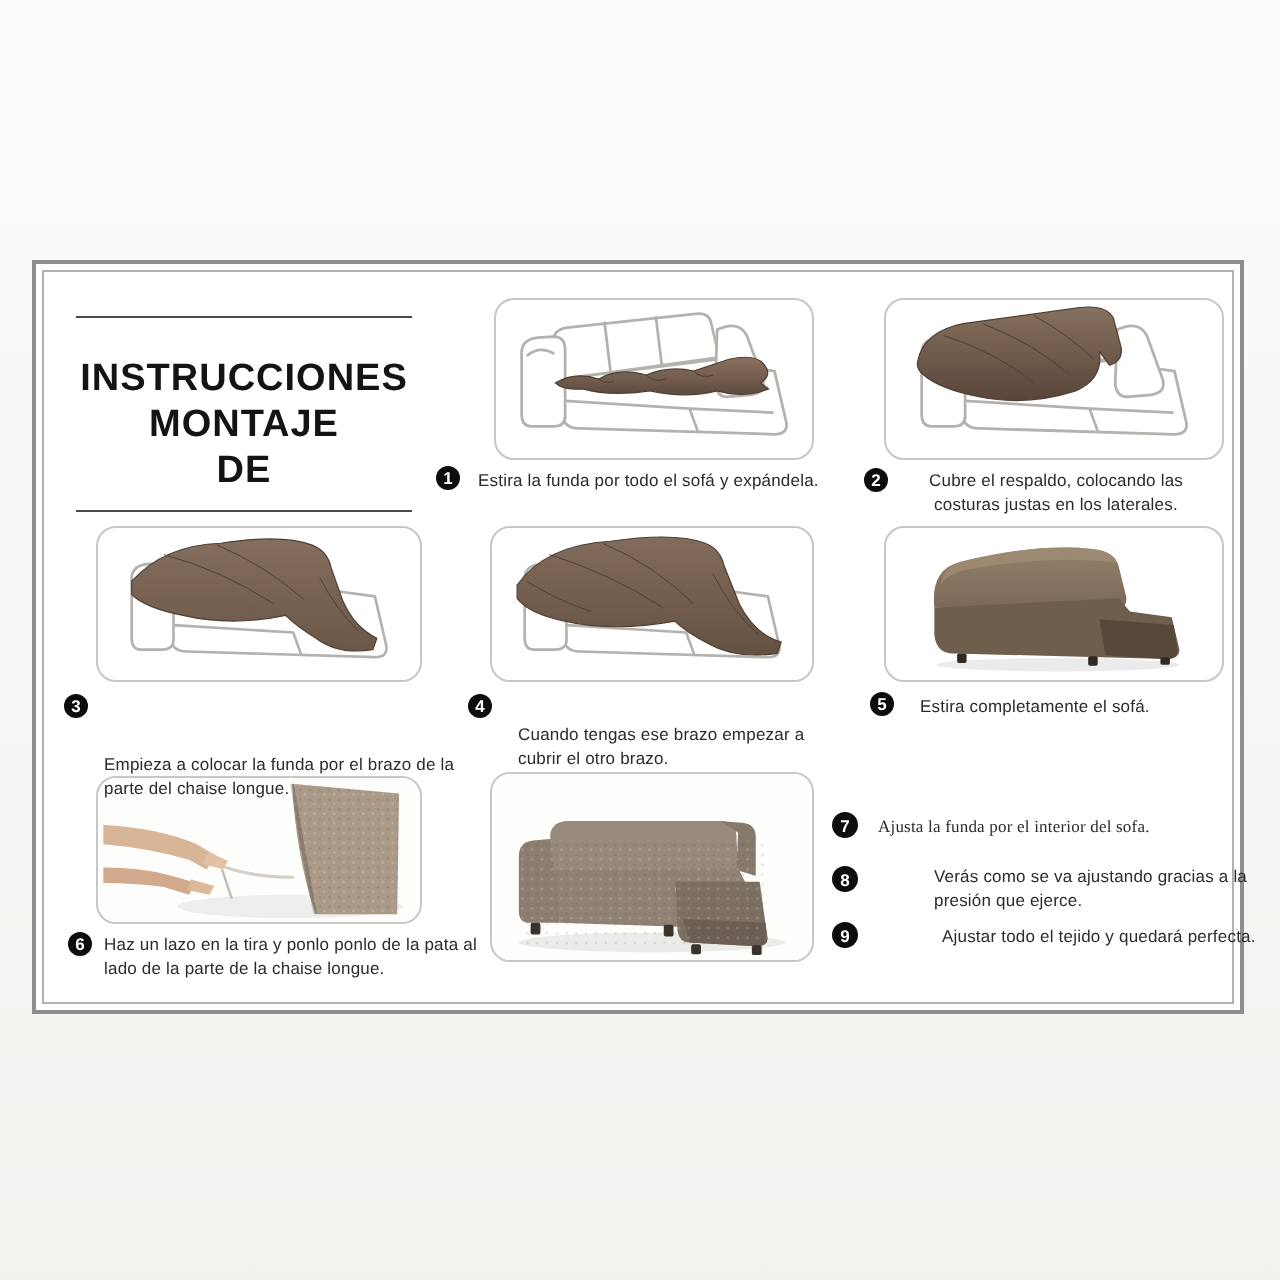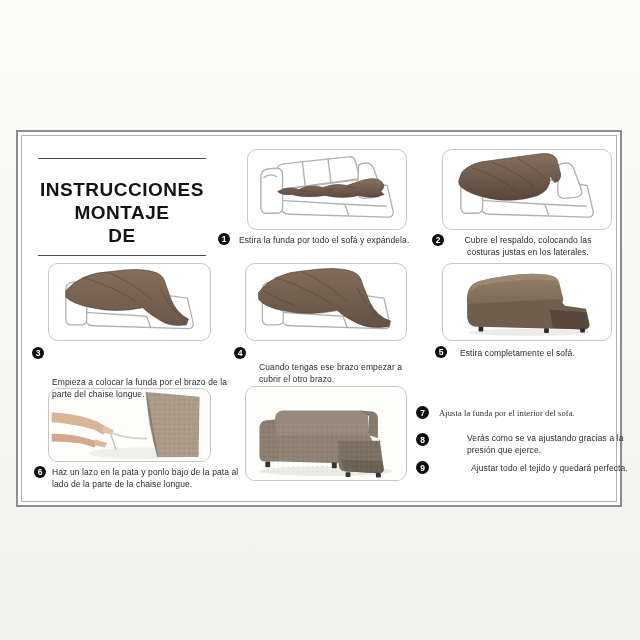--- a/index.html
+++ b/index.html
@@ -222,21 +222,21 @@
       <span class="cap-text" style="left:241px;top:229px;width:158px;">Cuando tengas ese brazo empezar a cubrir el otro brazo.</span>
     </div>
 
     <div class="cap">
       <span class="bullet" style="left:417px;top:214px;">5</span>
       <span class="cap-text" style="left:442px;top:215px;width:150px;">Estira completamente el sofá.</span>
     </div>
 
     <div class="cap">
       <span class="bullet" style="left:16px;top:334px;">6</span>
-      <span class="cap-text" style="left:34px;top:334px;width:196px;">Haz un lazo en la pata y ponlo bajo de la pata al lado de la parte de la chaise longue.</span>
+      <span class="cap-text" style="left:34px;top:334px;width:196px;">Haz un lazo en la tira y ponlo ponlo de la pata al lado de la parte de la chaise longue.</span>
     </div>
 
     <div class="cap">
       <span class="bullet" style="left:398px;top:274px;width:13px;height:13px;">7</span>
       <span class="cap-text" style="left:421px;top:275px;width:185px;font-family:Liberation Serif, serif;">Ajusta la funda por el interior del sofa.</span>
     </div>
 
     <div class="cap">
       <span class="bullet" style="left:398px;top:301px;width:13px;height:13px;">8</span>
       <span class="cap-text" style="left:421px;top:300px;width:172px;margin-left:28px;">Verás como se va ajustando gracias a la presión que ejerce.</span>

